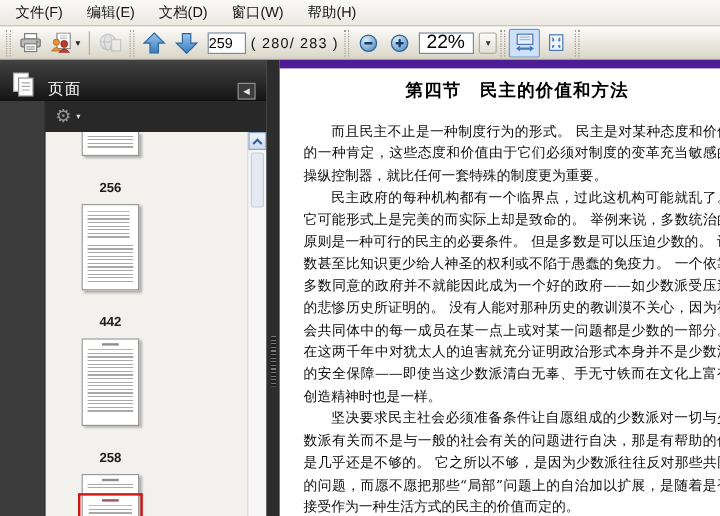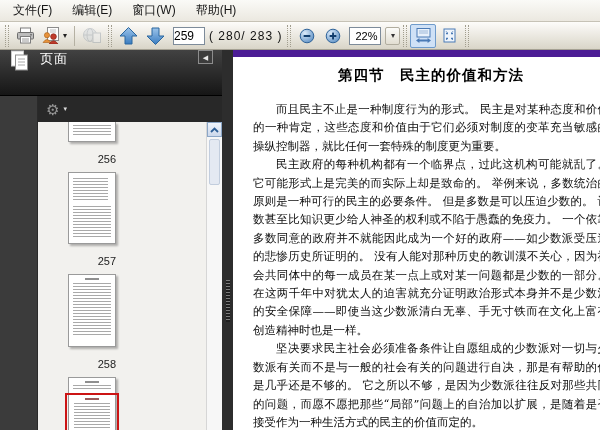--- a/index.html
+++ b/index.html
@@ -40,42 +40,42 @@
   .tbtn.disabled{ opacity:.45; }
   .caret{ font-size:8px; color:#222; margin-left:2px; line-height:1; }
 
   .page-input{
     width:32px; height:18px; border:1px solid #7d8b9a; background:#fff;
     font-size:12px; text-align:left; margin:0 4px; padding:0;
     font-family:"Liberation Sans",sans-serif;
   }
   .page-count{ font-size:12px; color:#111; letter-spacing:1px; white-space:nowrap; margin-right:2px; }
   .zoom-box{
-    width:32px; height:18px; border:1px solid #7d8b9a; background:#fff;
-    font-size:11px; display:flex; align-items:center; padding-left:5px; margin-left:3px;
+    width:46px; height:18px; border:1px solid #7d8b9a; background:#fff;
+    font-size:16px; display:flex; align-items:center; padding-left:5px; margin-left:3px;
   }
   .zoom-caret{
     width:15px; height:18px; display:flex; align-items:center; justify-content:center;
     font-size:8px; color:#333; margin-left:4px;
     background:linear-gradient(#fcfcfa,#e2ded2); border:1px solid #b1ad9f; border-radius:2px;
   }
   .search-input{
     width:96px; height:18px; border:1px solid #7d8b9a; background:#fff;
     font-size:12px; padding:0 4px; font-family:"Liberation Sans",sans-serif;
   }
   .search-input::placeholder{ color:#9a9a9a; }
 
   
   .main{ display:flex; height:380px; }
 
   
   .sidebar{ width:222px; display:flex; flex-direction:column; background:#3b3b3b; }
   .side-header{
-    height:46px; background:linear-gradient(#424242,#161616);
-    display:flex; align-items:flex-start; padding:0 9px; flex:0 0 auto;
+    height:34px; background:linear-gradient(#424242,#161616);
+    display:flex; align-items:flex-end; padding:0 9px; flex:0 0 auto;
     border-bottom:1px solid #000;
   }
   .side-title{ color:#fff; font-size:13px; margin-left:10px; letter-spacing:1px; }
   .collapse-btn{
     margin-left:auto; width:15px; height:14px;
     background:#3c3c3c; border:1px solid #8d8d8d; color:#e8e8e8;
     display:flex; align-items:center; justify-content:center; font-size:7px; line-height:1;
   }
   .side-body{ flex:1; display:flex; min-height:0; }
   .side-strip{ width:38px; background:#3b3b3b; border-right:1px solid #2a2a2a; }
@@ -93,21 +93,21 @@
   }
   .thumb-col{ margin-left:30px; width:48px; }
   .thumb{
     width:48px; background:#fff; border:1px solid #9a9a9a;
     box-shadow:2px 2px 2px rgba(0,0,0,.28); position:relative;
   }
   .t-sliver{ height:20px; border-top:none; }
   .t-257{ height:72px; margin-top:5px; }
   .t-258{ height:73px; margin-top:5px; }
   .t-259{ height:73px; margin-top:5px; }
-  .tlabel{ text-align:right; font-size:11px; color:#1d1d1d; padding-top:11px; padding-bottom:2px; }
+  .tlabel{ text-align:center; font-size:11px; color:#1d1d1d; padding-top:21px; padding-bottom:2px;font-weight:bold; }
   .tl{
     position:absolute; left:4px; right:4px;
     background:repeating-linear-gradient(to bottom,#a9a9a9 0 1px,transparent 1px 3px);
   }
   .tdash{ position:absolute; top:3px; left:50%; transform:translateX(-50%); width:14px; height:2px; background:#8f8f8f; }
   .view-rect{
     position:absolute; left:-4px; right:-4px; top:15px; bottom:-1px;
     border:2px solid #cc1414; background:rgba(255,255,255,0);
   }
   .view-rect .tl{ left:7px; right:7px; }
@@ -146,20 +146,21 @@
   }
 
   svg{ display:block; }
 </style>
 </head>
 <body>
 
 <div class="menubar">
   <div class="menu-item">文件(F)</div>
   <div class="menu-item">编辑(E)</div>
+  <div class="menu-item">文档(D)</div>
   <div class="menu-item">窗口(W)</div>
   <div class="menu-item">帮助(H)</div>
 </div>
 
 <div class="toolbar">
   <div class="grip"></div>
 
   <div class="tbtn">
     <span>
       <svg width="19" height="17" viewBox="0 0 19 17">
@@ -327,21 +328,21 @@
 
             <div class="thumb t-sliver">
               <div class="tl" style="top:3px;height:12px;"></div>
             </div>
             <div class="tlabel">256</div>
 
             <div class="thumb t-257">
               <div class="tl" style="top:5px;height:24px;right:7px;"></div>
               <div class="tl" style="top:33px;height:32px;"></div>
             </div>
-            <div class="tlabel">257</div>
+            <div class="tlabel">442</div>
 
             <div class="thumb t-258">
               <div class="tdash"></div>
               <div class="tl" style="top:8px;height:54px;"></div>
             </div>
             <div class="tlabel">258</div>
 
             <div class="thumb t-259">
               <div class="tdash"></div>
               <div class="tl" style="top:7px;height:6px;"></div>

